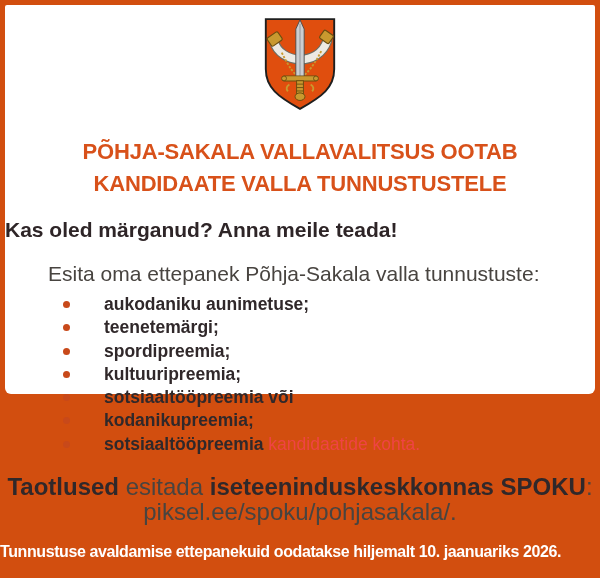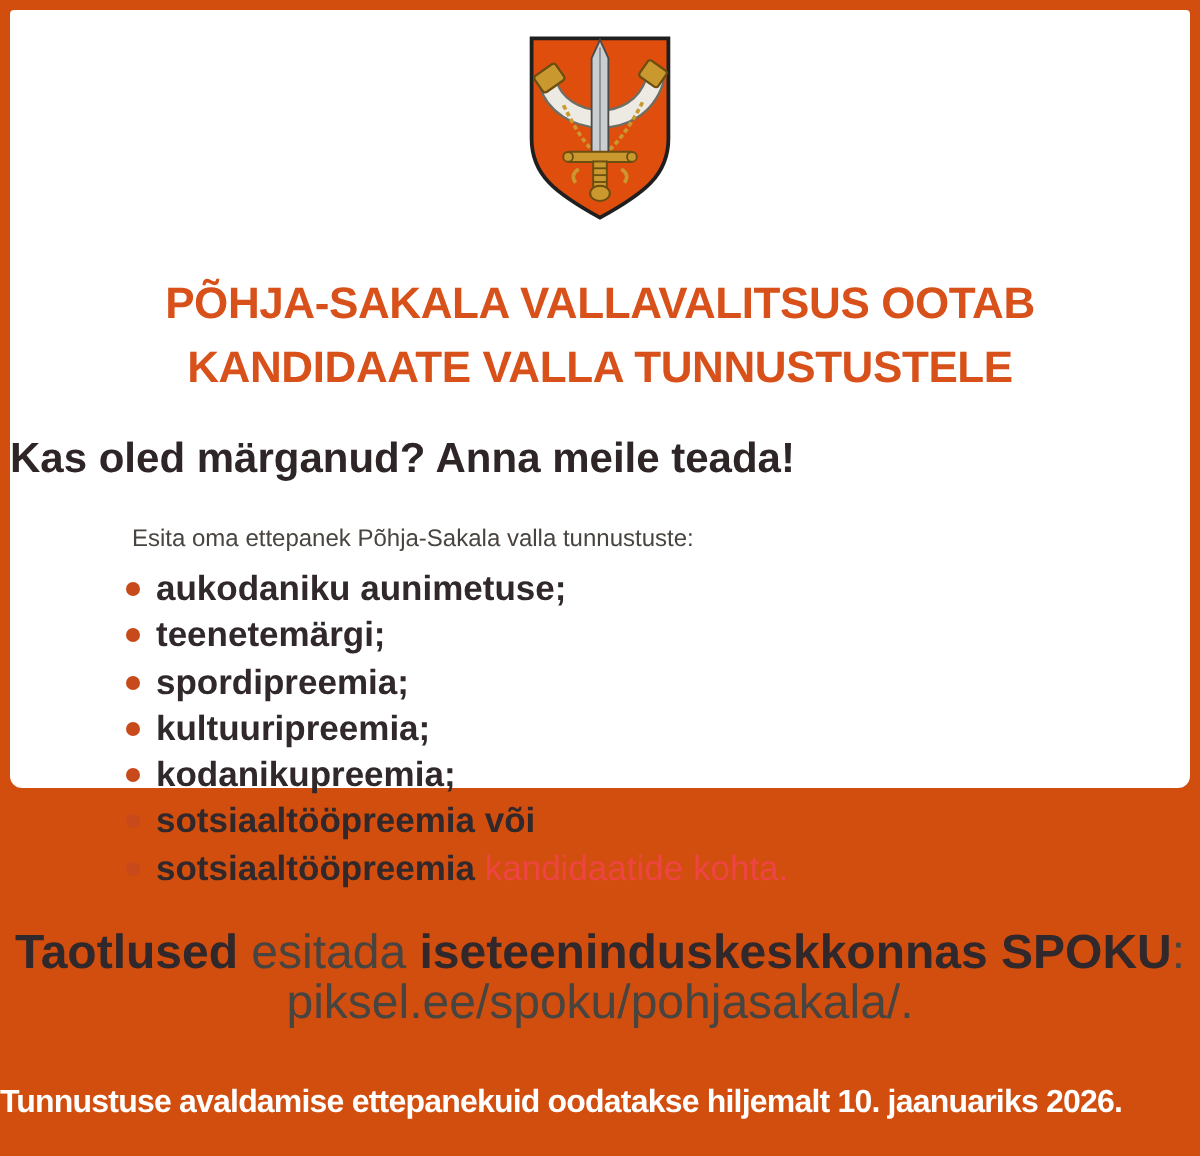--- a/index.html
+++ b/index.html
@@ -28,35 +28,35 @@
   }
   .heading span{display:block;}
   .subheading{
     margin:18px 0 0;
     font-size:21px;
     font-weight:bold;
     color:#2e2527;
   }
   .intro{
     margin:20px 0 0;
-    padding-left:61px;
-    font-size:12px;
+    padding-left:43px;
+    font-size:21px;
     color:#484440;
   }
   .awards{
     margin:7px 0 0;
     padding:0;
     list-style:none;
     font-size:17.5px;
     line-height:23.3px;
     color:#30282a;
   }
   .awards li{
     position:relative;
-    padding-left:73px;
+    padding-left:99px;
     font-weight:bold;
   }
   .awards li::before{
     content:"";
     position:absolute;
     left:58px;top:8px;
     width:7px;height:7px;
     border-radius:50%;
     background:#c8491a;
   }
@@ -119,22 +119,22 @@
 
     <h2 class="subheading">Kas oled märganud? Anna meile teada!</h2>
 
     <p class="intro">Esita oma ettepanek Põhja-Sakala valla tunnustuste:</p>
 
     <ul class="awards">
       <li><span class="b">aukodaniku aunimetuse;</span><span class="rest"></span></li>
       <li><span class="b">teenetemärgi;</span><span class="rest"></span></li>
       <li><span class="b">spordipreemia;</span><span class="rest"></span></li>
       <li><span class="b">kultuuripreemia;</span><span class="rest"></span></li>
+      <li><span class="b">sotsiaaltööpreemia või</span><span class="rest"></span></li>
       <li><span class="b">kodanikupreemia;</span><span class="rest"></span></li>
-      <li><span class="b">sotsiaaltööpreemia või</span><span class="rest"></span></li>
       <li><span class="b">sotsiaaltööpreemia</span><span class="rest"> kandidaatide kohta.</span></li>
     </ul>
 
     <p class="submission">
       <span><span class="b">Taotlused</span><span> esitada </span><span class="b">iseteeninduskeskkonnas SPOKU</span><span>:</span></span><br>
       <span>piksel.ee/spoku/pohjasakala/.</span>
     </p>
 
   </div>
 

